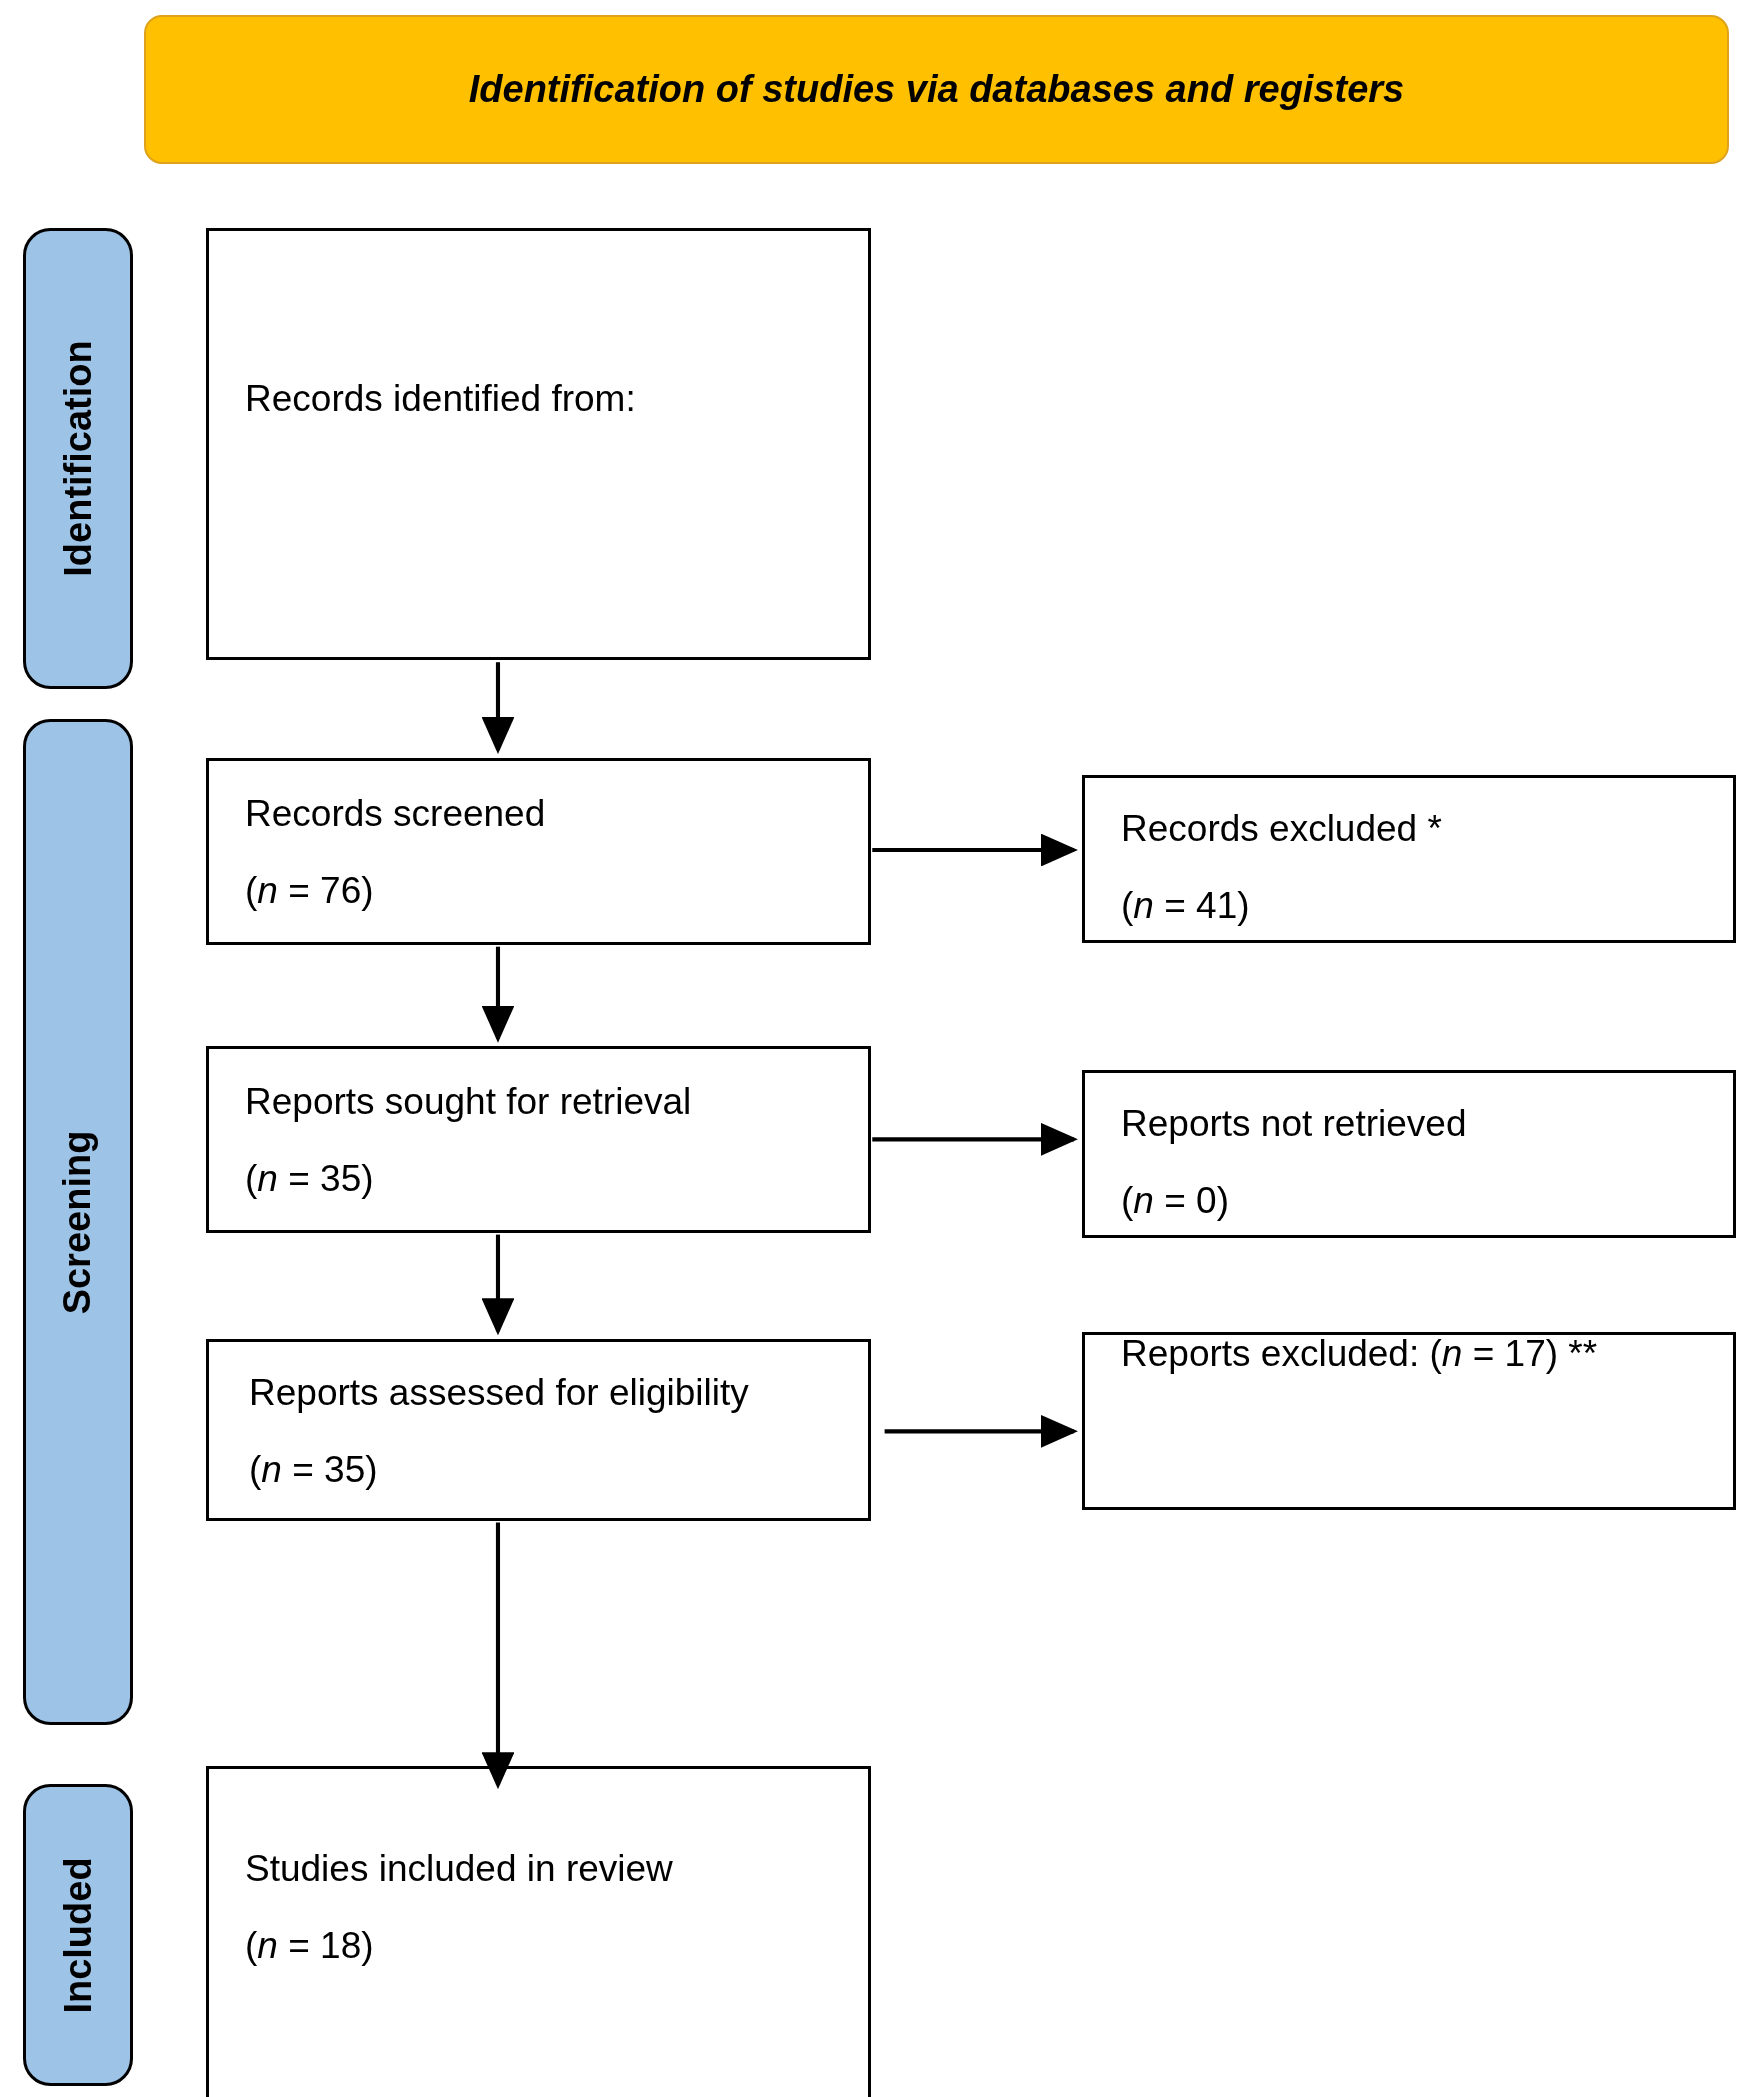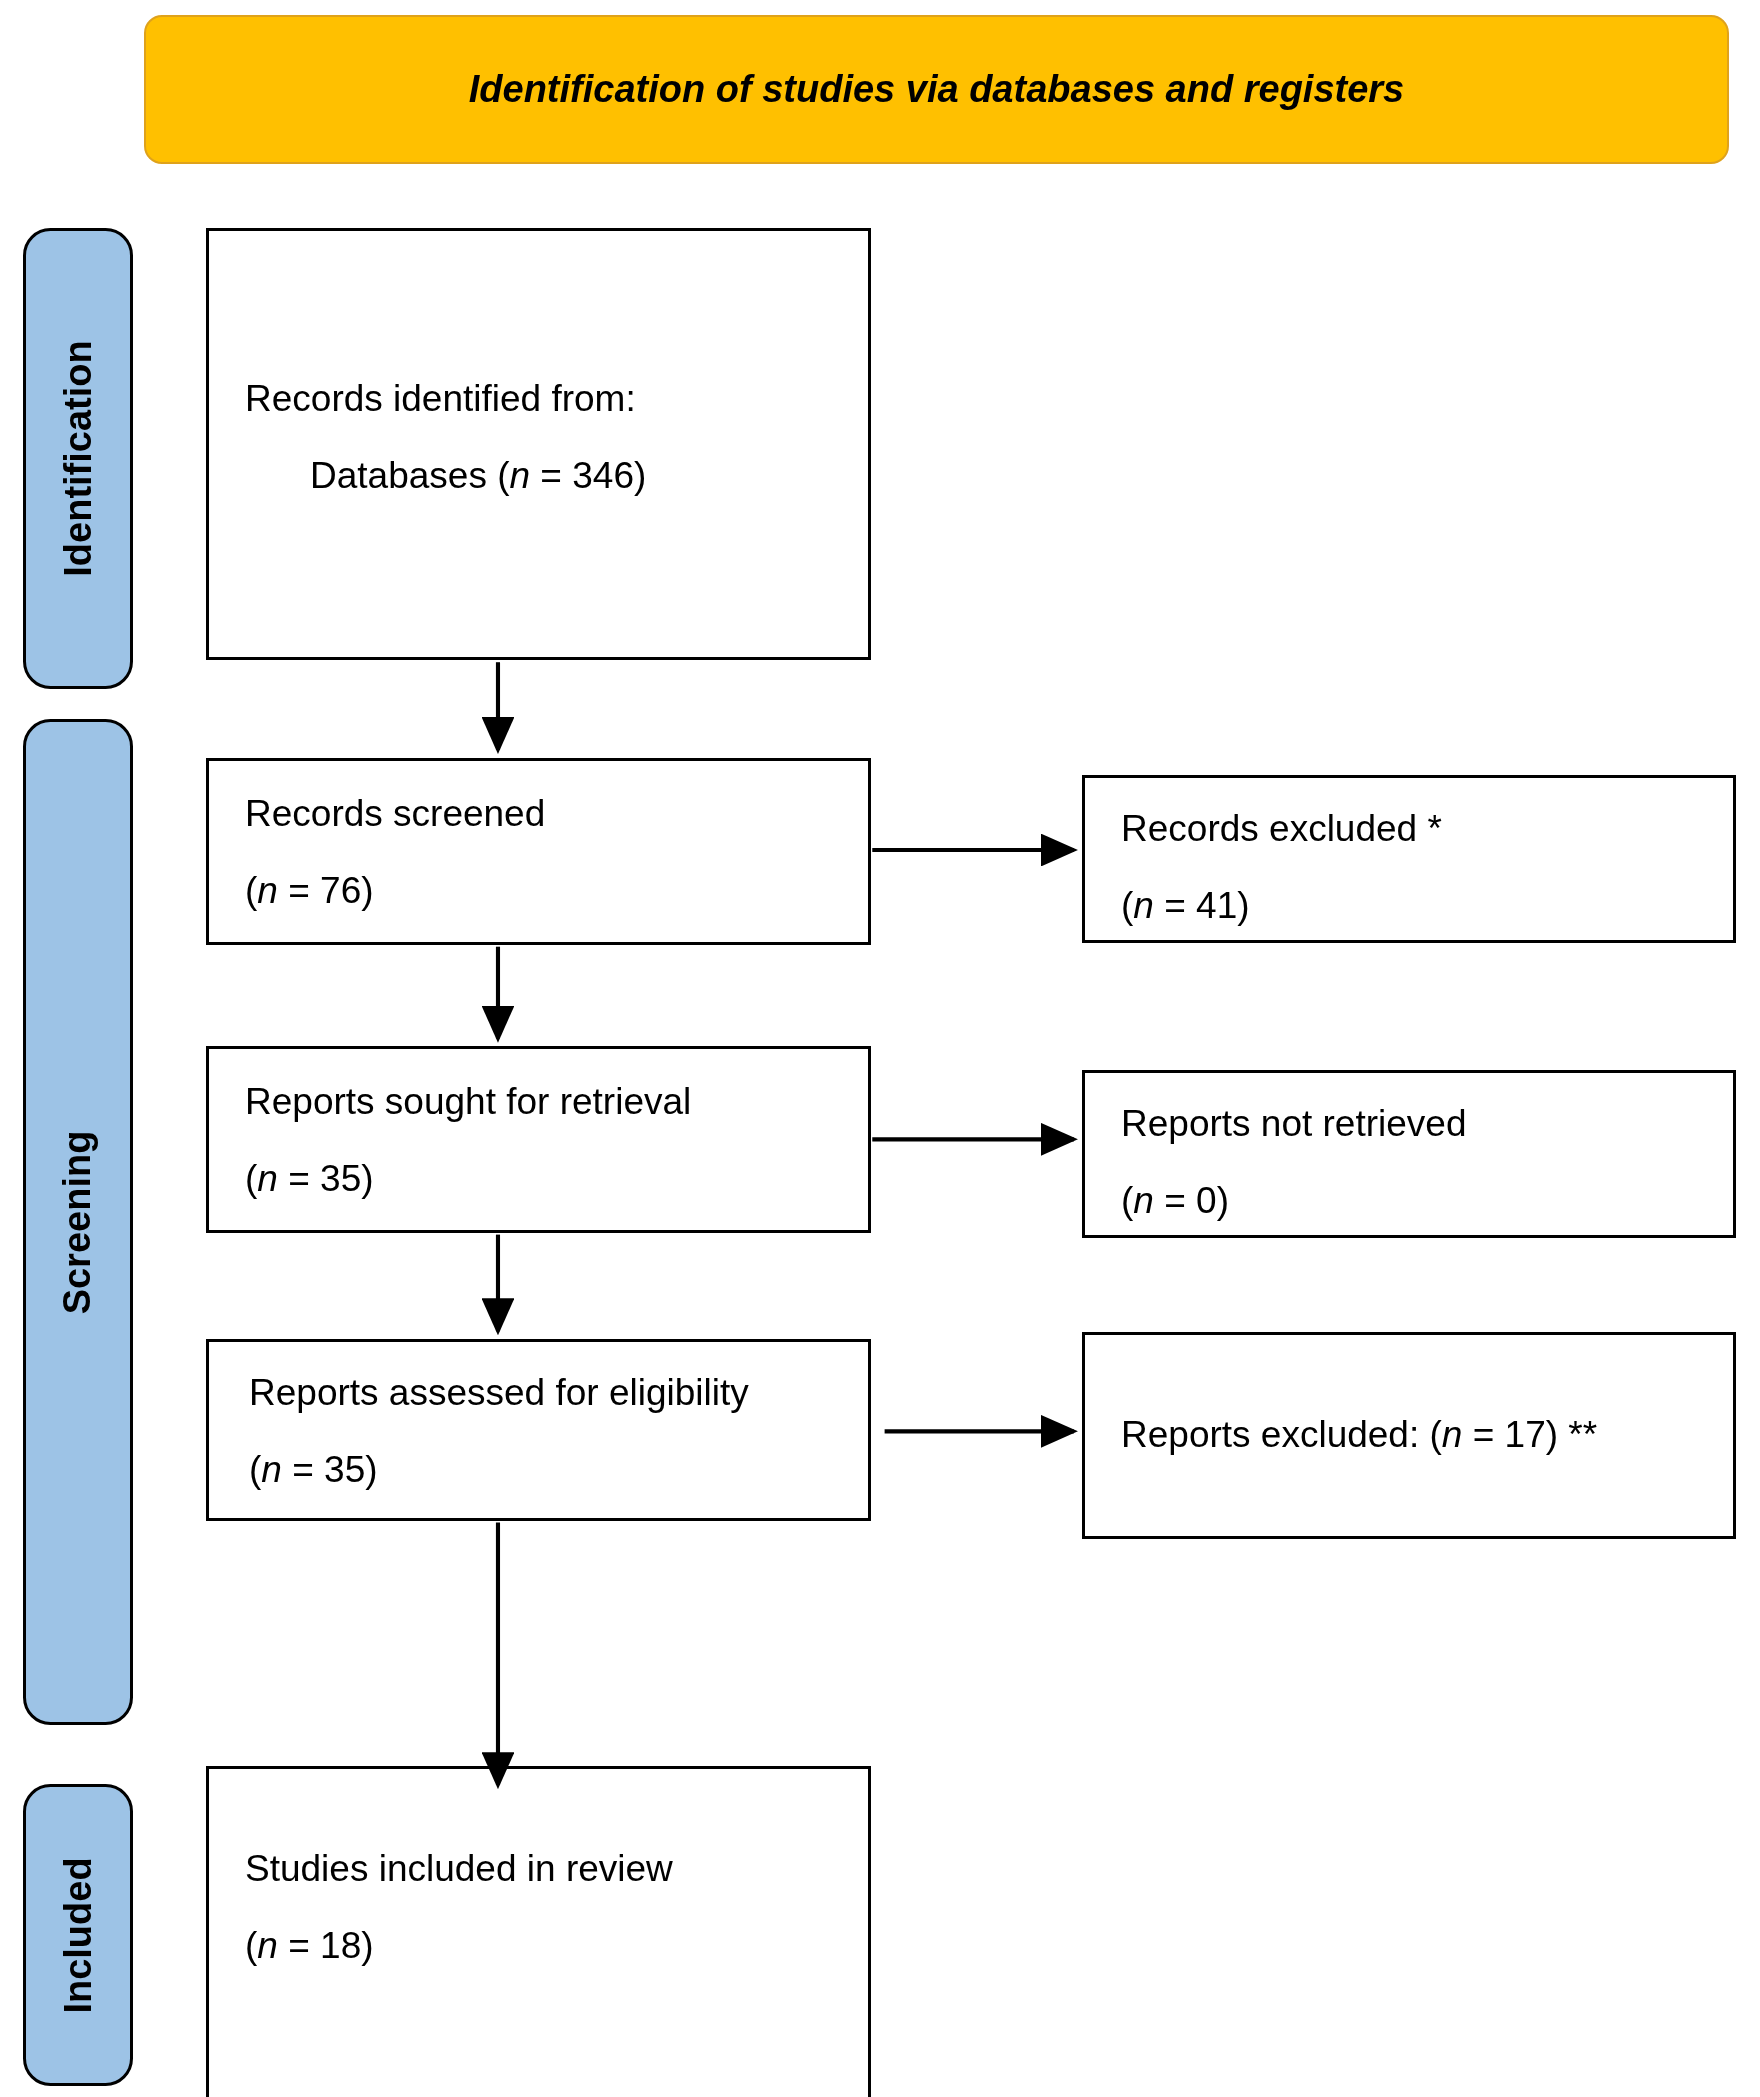--- a/index.html
+++ b/index.html
@@ -60,21 +60,21 @@
   .box-sought{top:1046px;height:187px;}
   .box-sought .txt{padding-top:34px;}
   .box-assessed{top:1339px;height:182px;}
   .box-assessed .txt{padding-top:32px;padding-left:40px;}
   .box-included{top:1766px;height:358px;}
   .box-included .txt{padding-top:81px;}
   .box-excluded-records{top:775px;height:168px;}
   .box-excluded-records .txt{padding-top:32px;}
   .box-not-retrieved{top:1070px;height:168px;}
   .box-not-retrieved .txt{padding-top:32px;}
-  .box-excluded-reports{top:1332px;height:207px;display:flex;align-items:center;}
+  .box-excluded-reports{top:1332px;height:178px;display:flex;}
   
   .arrows{position:absolute;left:0;top:0;width:1761px;height:2097px;pointer-events:none;}
   i{font-style:italic;}
 </style>
 </head>
 <body>
 
 <div class="banner">
   <div class="banner-title">Identification of studies via databases and registers</div>
 </div>
@@ -85,21 +85,20 @@
 <div class="stage stage-screening">
   <div class="stage-label">Screening</div>
 </div>
 <div class="stage stage-included">
   <div class="stage-label">Included</div>
 </div>
 
 <div class="fbox col-main box-identified">
   <div class="txt">
     <div class="line line1">Records identified from:</div>
-    <div class="line line2">Databases (<i>n</i> = 346)</div>
   </div>
 </div>
 
 <div class="fbox col-main box-screened">
   <div class="txt">
     <div class="line">Records screened</div>
     <div class="line">(<i>n</i> = 76)</div>
   </div>
 </div>
 

